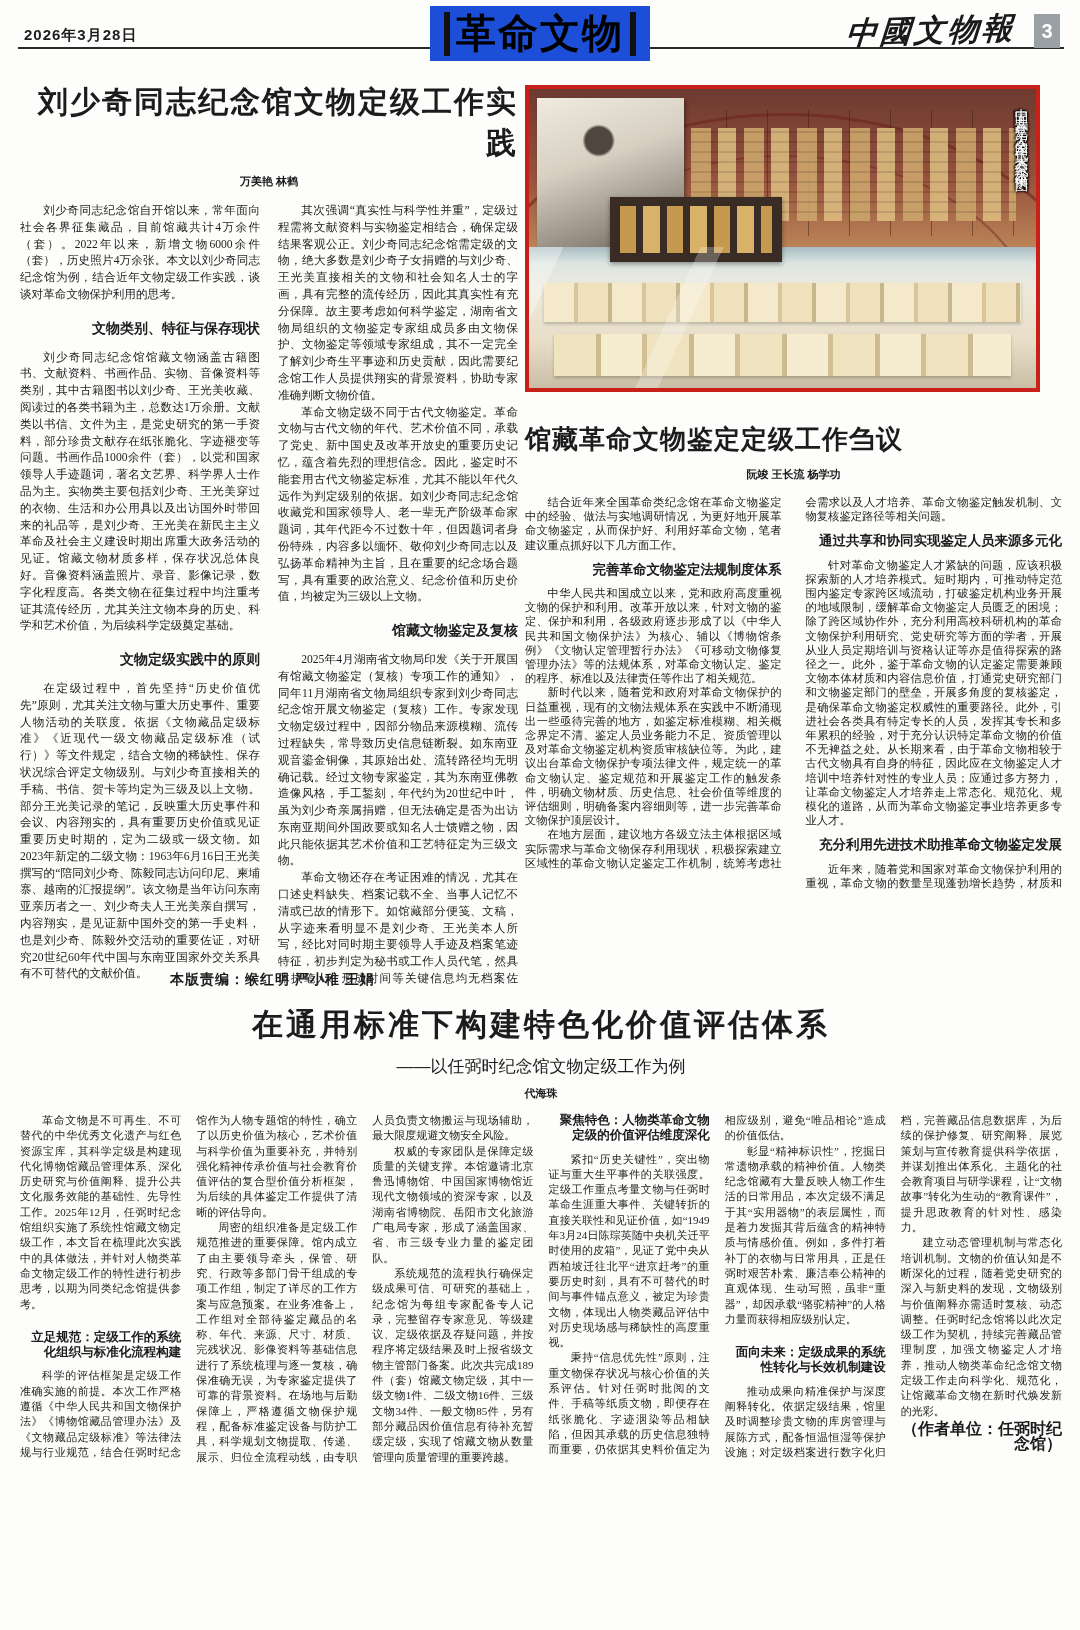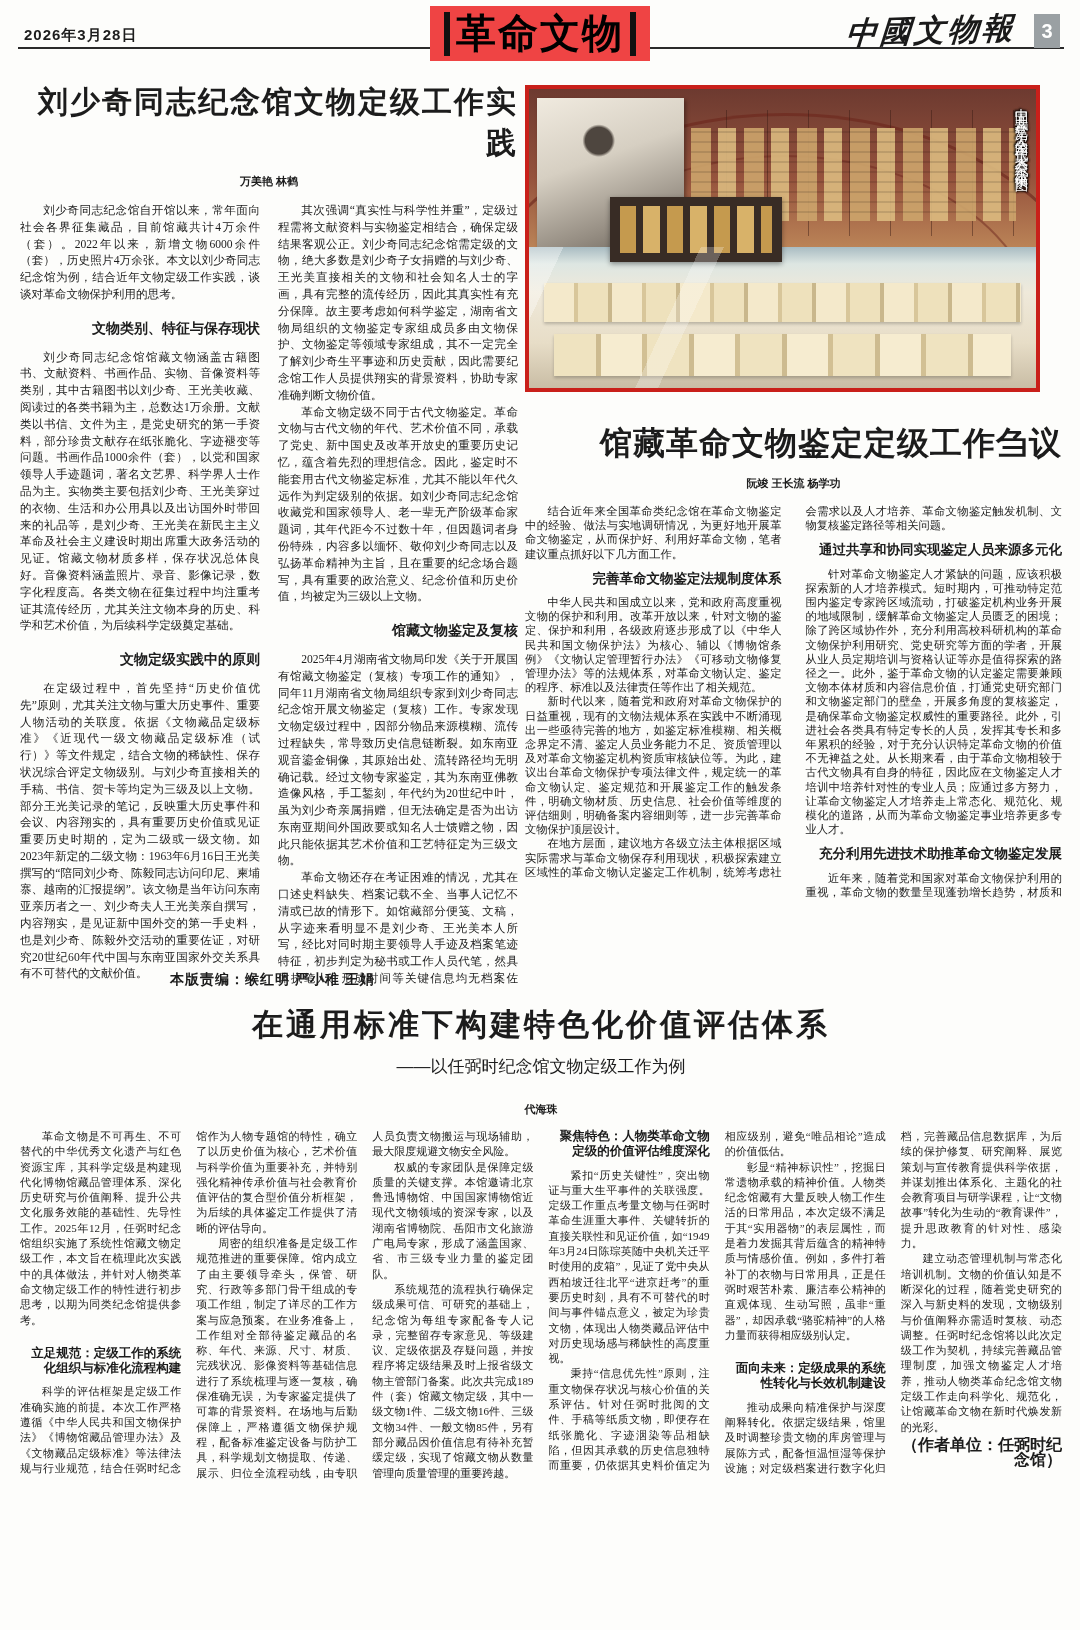--- a/index.html
+++ b/index.html
@@ -3,21 +3,21 @@
 <meta charset="utf-8">
 <style>
   html,body{margin:0;padding:0;background:#e8e8e4;}
   .page{position:relative;width:1080px;height:1630px;background:#fdfdfb;margin:0 auto;overflow:hidden;
         font-family:"Liberation Serif","DejaVu Serif",serif;color:#1c1c1c;}
   
   .hdr-line{position:absolute;left:18px;right:16px;top:47px;border-top:2px solid #2a2a2a;}
   .hdr-date{position:absolute;left:24px;top:26px;font-family:"Liberation Sans",sans-serif;
             font-size:15px;font-weight:bold;letter-spacing:1px;}
   .section-title{position:absolute;left:50%;transform:translateX(-50%);top:6px;display:flex;align-items:center;
-                 background:#ef4444;padding:0 8px;z-index:2;}
+                 background:#1d4ed8;padding:0 8px;z-index:2;}
   .section-title .bar{width:6px;height:44px;background:#111;margin:0 6px;}
   .section-title .txt{font-family:"Liberation Sans",sans-serif;font-weight:900;font-size:40px;
                       letter-spacing:2px;color:#000;}
   .masthead{position:absolute;right:64px;top:10px;font-family:"DejaVu Serif",serif;font-style:italic;
             font-weight:bold;font-size:31px;letter-spacing:3px;transform:rotate(-2deg) skewX(-6deg);color:#1a1a1a;}
   .pagenum{position:absolute;right:20px;top:14px;width:26px;height:34px;background:#9aa0a3;color:#fff;
            font-family:"Liberation Sans",sans-serif;font-size:20px;font-weight:bold;
            display:flex;align-items:center;justify-content:center;}
   
   .p{margin:0;text-indent:2em;text-align:justify;}
@@ -61,29 +61,29 @@
   .ph-docs2{left:5%;right:5%;bottom:4%;height:14%;box-shadow:0 2px 3px rgba(0,0,0,.22);
       background:repeating-linear-gradient(90deg,#efe3c0 0 42px,#cdbb90 42px 47px,#f6ecd0 47px 88px,#d2c094 88px 93px);}
   .ph-glass{left:0;right:0;bottom:0;height:47%;
       background:linear-gradient(115deg,rgba(255,255,255,.35) 0 6%,transparent 6% 30%,rgba(255,255,255,.25) 30% 34%,transparent 34% 100%);}
   .photo-credit{top:8px;right:6px;writing-mode:vertical-rl;font-family:"Liberation Sans",sans-serif;
       font-size:13.5px;letter-spacing:4px;color:#fff;
       text-shadow:0 0 3px #000,1px 1px 2px #000,-1px -1px 2px #000;}
   .banner{width:515px;height:60px;background:#f6d8d2;display:flex;align-items:center;justify-content:center;}
   .banner .txt{font-family:"DejaVu Serif",serif;font-style:italic;font-weight:900;font-size:34px;
       letter-spacing:4px;color:#e3140d;text-shadow:2px 3px 1px rgba(130,95,85,.5);white-space:nowrap;}
-  .right-block h1{margin:30px 0 0;text-align:right;font-size:32px;font-weight:900;letter-spacing:1px;}
+  .right-block h1{margin:30px 0 0;text-align:left;font-size:26px;font-weight:900;letter-spacing:1px;}
   .art-right-body{margin-top:13px;height:398px;column-count:2;column-gap:24px;
                   font-size:11.3px;line-height:14.2px;overflow:hidden;}
   .art-right-body .h{font-size:13.5px;margin:11px 0 9px;}
   
   .art-bottom{position:absolute;left:20px;top:996px;width:1042px;}
   .art-bottom h1{margin:8px 0 0;text-align:center;font-size:31px;font-weight:900;letter-spacing:3px;}
   .subtitle{text-align:center;font-family:"Liberation Sans",sans-serif;font-size:17px;margin-top:9px;}
-  .art-bottom .byline{margin-top:24px;}
+  .art-bottom .byline{margin-top:8px;}
   .art-bottom .body{margin-top:12px;height:516px;column-count:6;column-gap:15px;
                     font-size:11px;line-height:15.3px;overflow:hidden;}
   .art-bottom .h{font-size:12.5px;margin:18px 0 8px;}
   .art-bottom .author{font-size:16px;text-align:right;}
 </style>
 </head>
 <body>
 
 <div class="page">
 

